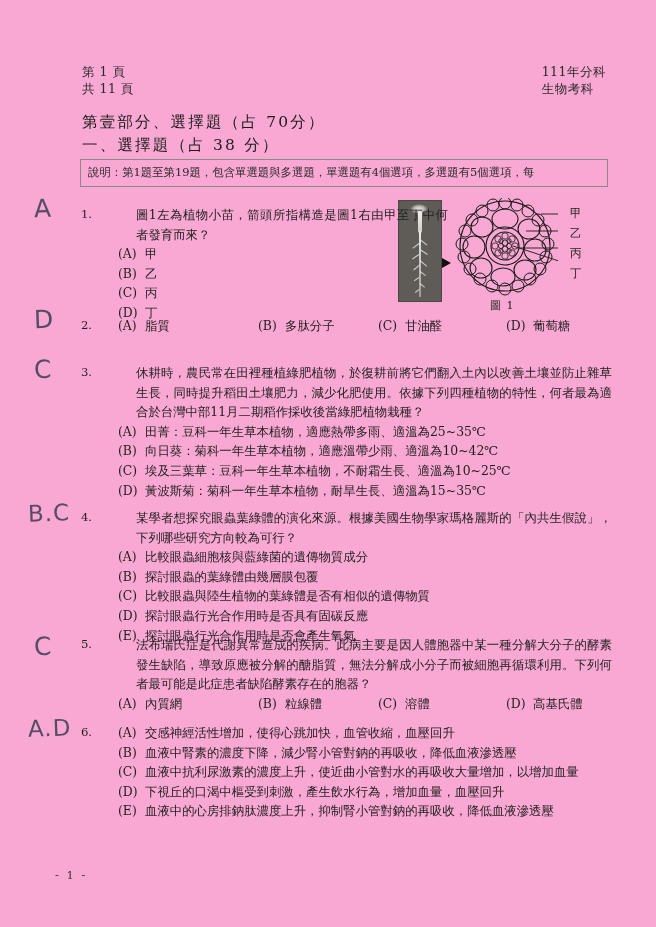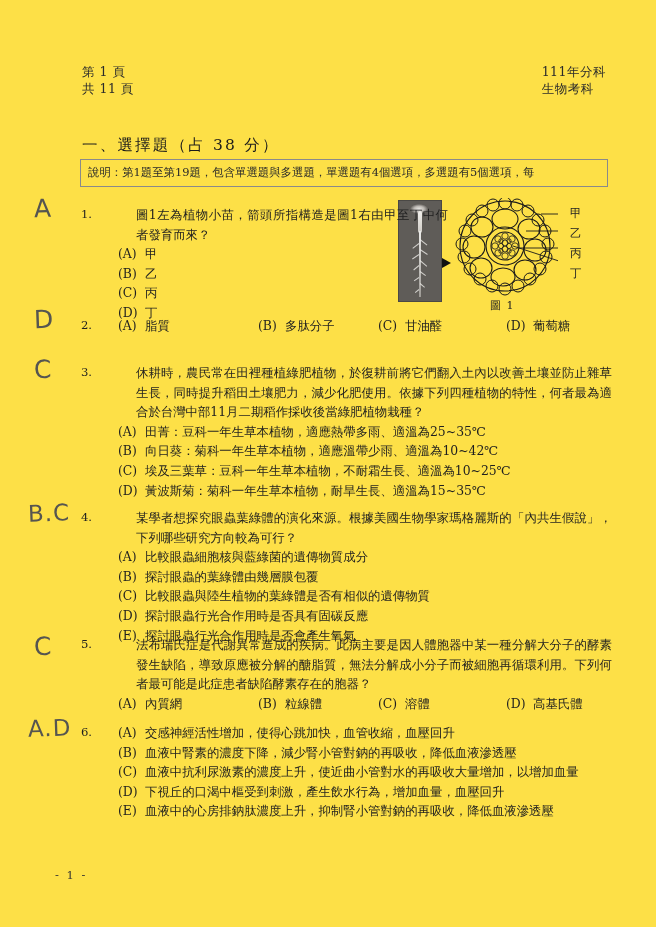--- a/index.html
+++ b/index.html
@@ -13,21 +13,21 @@
     position: relative;
     overflow: hidden;
     font-family: "DejaVu Serif", "Liberation Serif", serif;
     color: #1b1b1b;
   }
 
   
   .page {
     position: absolute;
     inset: 0;
-    background: #fde047;
+    background: #f9a8d4;
   }
 
   
   .hdr {
     position: absolute;
     top: 63px;
     left: 82px;
     right: 36px;
     display: flex;
     justify-content: space-between;
@@ -196,20 +196,21 @@
     <div class="hdr-left">
       <div>第 1 頁</div>
       <div>共 11 頁</div>
     </div>
     <div class="hdr-right">
       <div>111年分科</div>
       <div>生物考科</div>
     </div>
   </div>
 
+  <div class="sec1">第壹部分、選擇題（占 70分）</div>
   <div class="sec2">一、選擇題（占 38 分）</div>
 
   <div class="instr">
     <div>說明：第1題至第19題，包含單選題與多選題，單選題有4個選項，多選題有5個選項，每</div>
   </div>
 
   <div class="fig1">
     <div class="fig-photo">
       <div class="stem"></div>
       <div class="root"></div>

